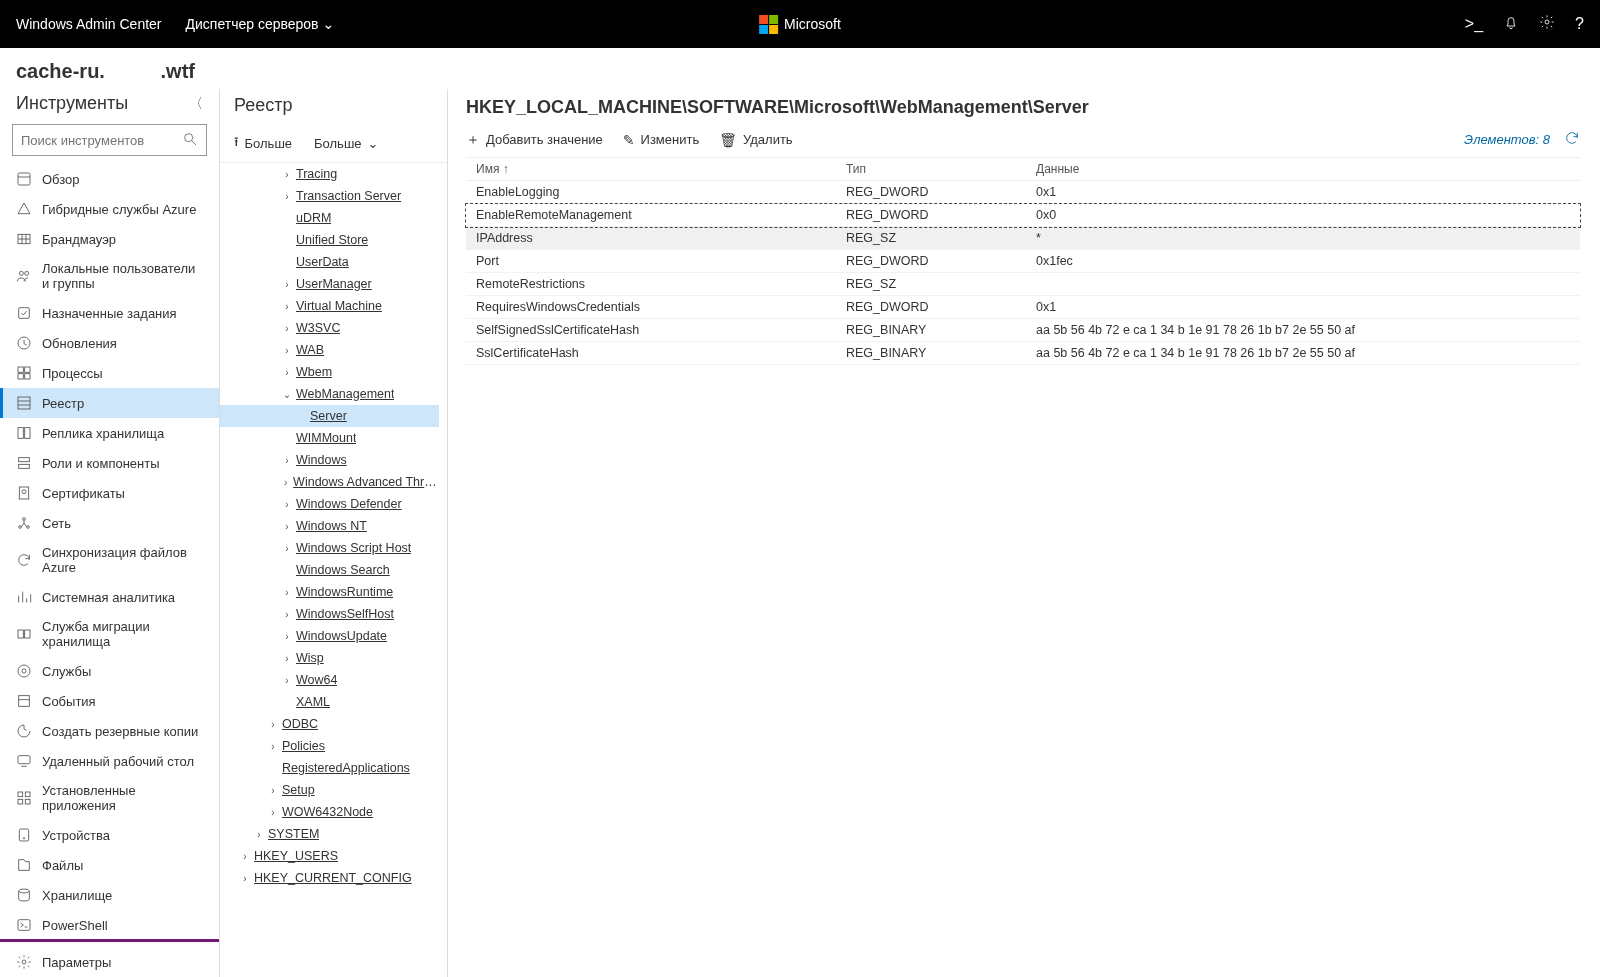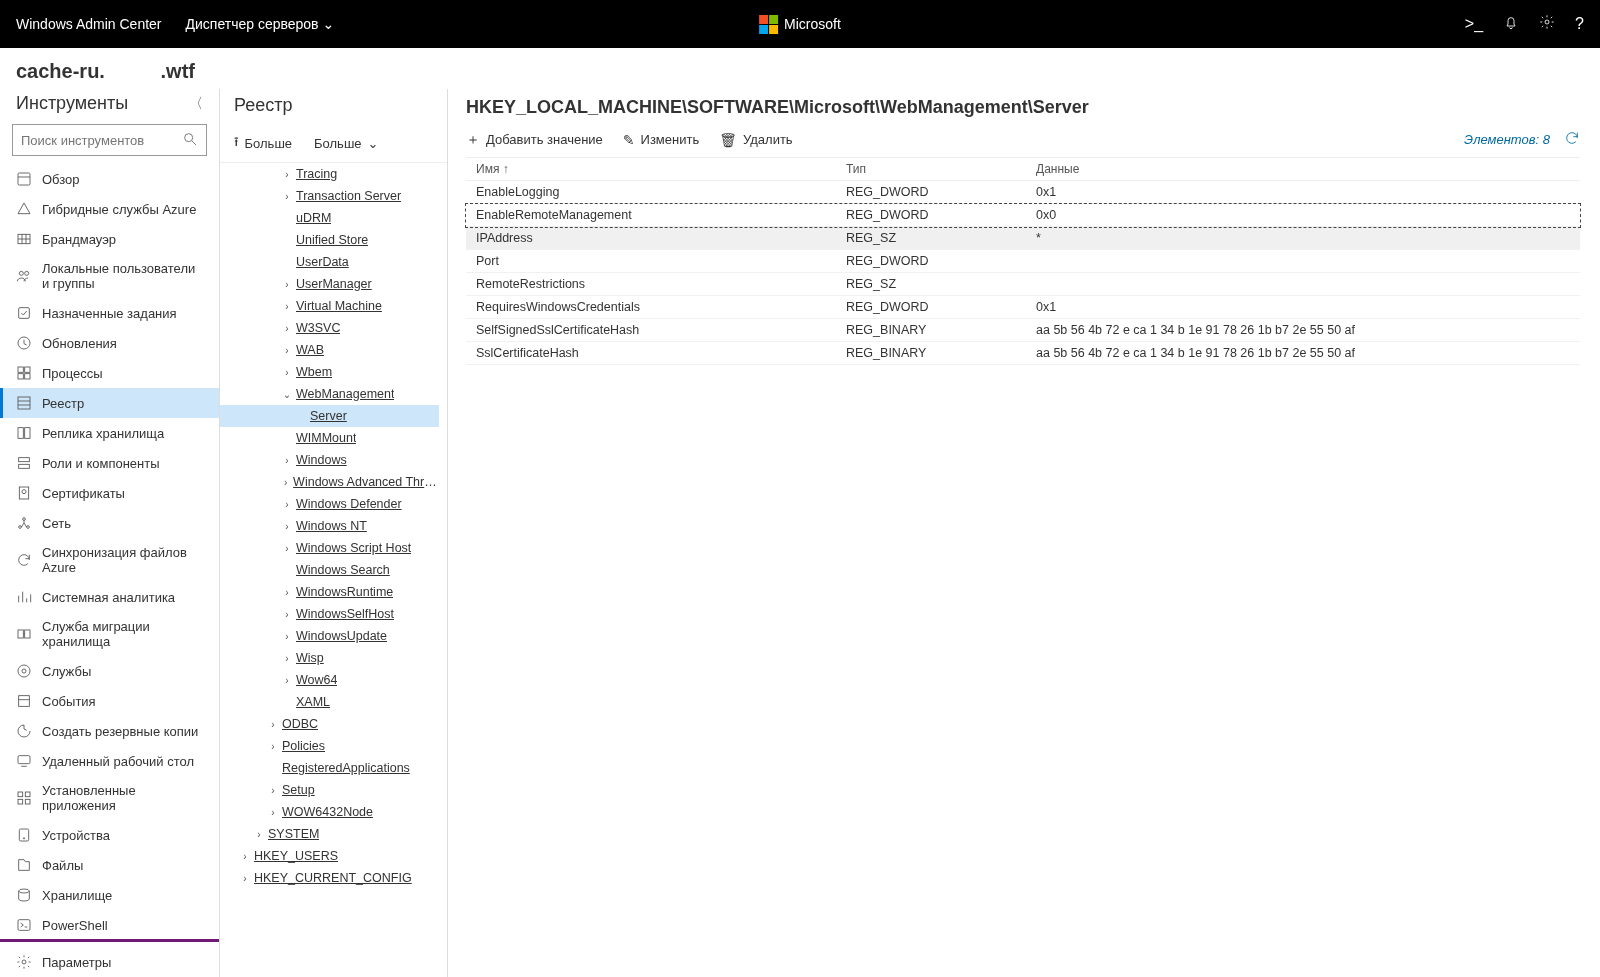--- a/index.html
+++ b/index.html
@@ -514,20 +514,21 @@
             <div class="col-data">0x0</div>
           </div>
           <div class="regrow hover">
             <div class="col-name">IPAddress</div>
             <div class="col-type">REG_SZ</div>
             <div class="col-data">*</div>
           </div>
           <div class="regrow">
             <div class="col-name">Port</div>
             <div class="col-type">REG_DWORD</div>
+            <div class="col-data">0x1fec</div>
           </div>
           <div class="regrow">
             <div class="col-name">RemoteRestrictions</div>
             <div class="col-type">REG_SZ</div>
             <div class="col-data"></div>
           </div>
           <div class="regrow">
             <div class="col-name">RequiresWindowsCredentials</div>
             <div class="col-type">REG_DWORD</div>
             <div class="col-data">0x1</div>

